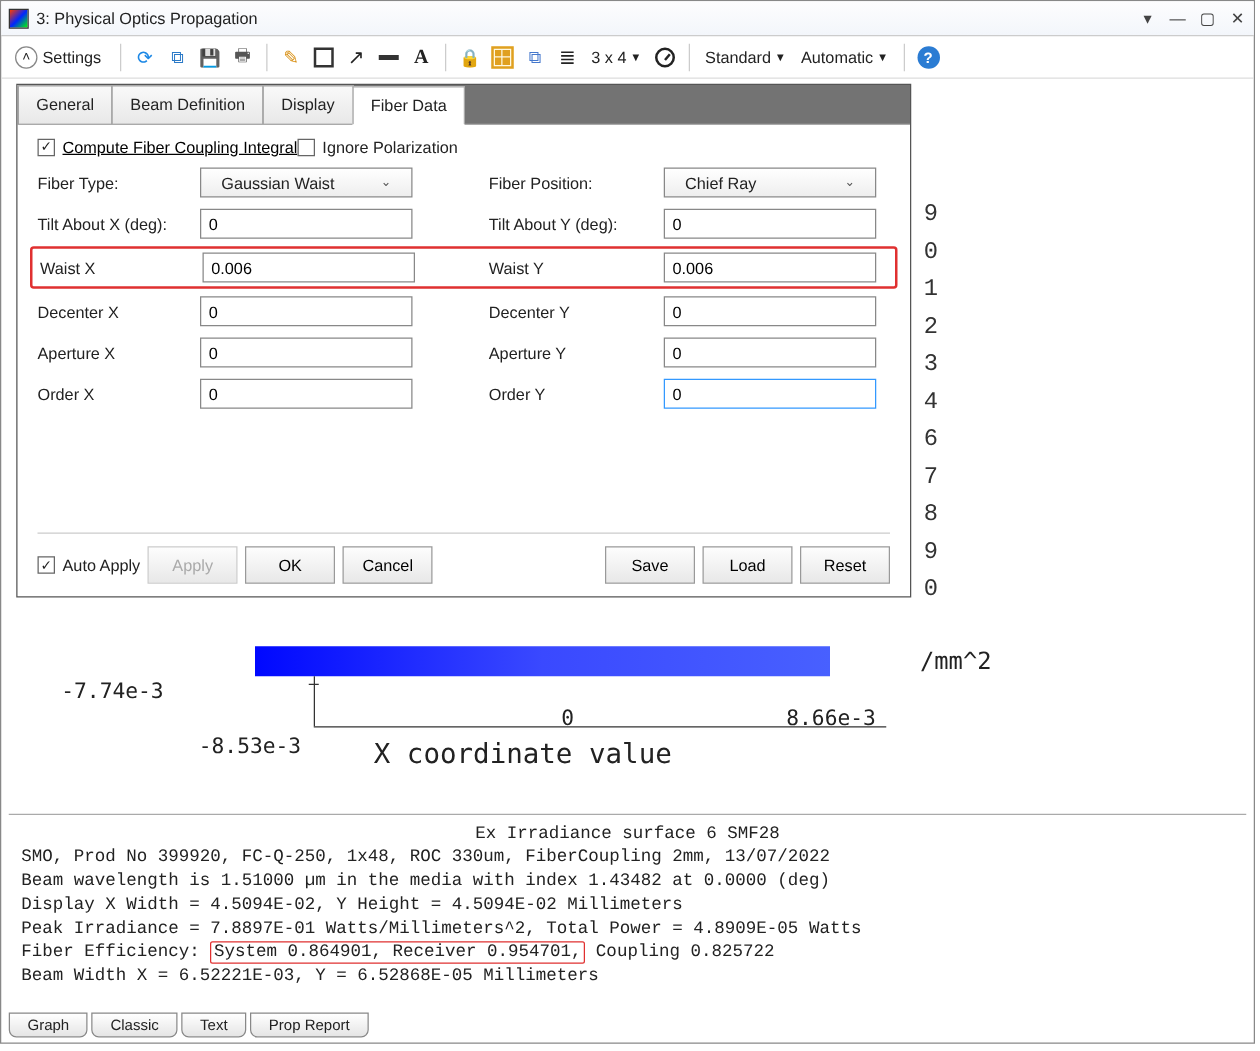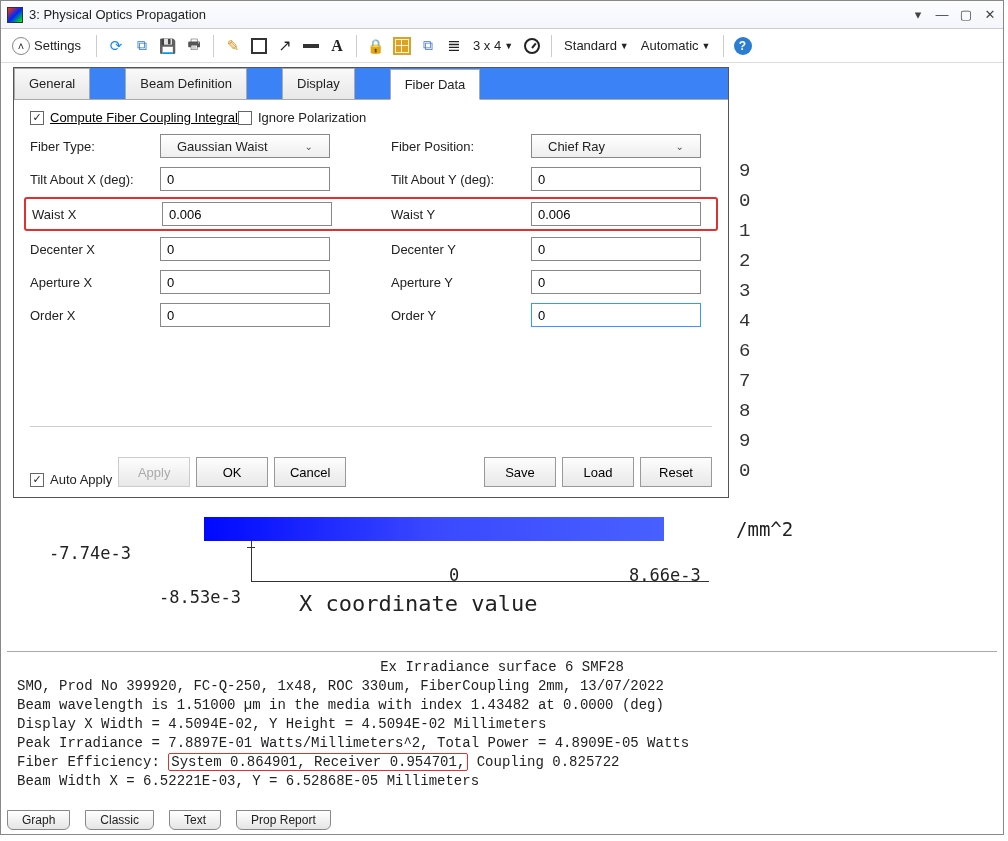--- a/index.html
+++ b/index.html
@@ -63,42 +63,42 @@
   
   .settings-panel {
     position: absolute;
     left: 12px; top: 66px;
     width: 716px;
     background:#fff;
     border:1px solid #555;
     font-size:13px;
     z-index:5;
   }
-  .tabstrip { display:flex; border-bottom:1px solid #aaa; background:#3b82f6;gap:36px; }
+  .tabstrip { display:flex; border-bottom:1px solid #aaa; background:#737373; }
   .tab { padding:7px 14px; border:1px solid #aaa; border-bottom:none; margin-right:-1px; background:linear-gradient(#f9f9f9,#e8e8e8); cursor:pointer; }
   .tab.active { background:#fff; position:relative; top:1px; border-bottom:1px solid #fff; }
   .panel-body { padding:10px 16px 10px 16px; }
   .row { display:flex; align-items:center; margin-bottom:9px; }
   .row2 { display:flex; gap:40px; margin-bottom:9px; }
   .col { display:flex; align-items:center; flex:1; }
   .lbl { width:130px; }
   .lbl-right { width:140px; }
   .field { border:1px solid #888; height:24px; padding:2px 6px; background:#fff; font-size:13px; }
   .field.w160 { width:170px; }
   .select { border:1px solid #888; height:24px; width:170px; background:linear-gradient(#fff,#eee); padding:2px 16px; display:flex; justify-content:space-between; align-items:center; cursor:pointer; }
   .select .caret { font-size:10px; color:#555; }
   .chk { width:14px; height:14px; border:1px solid #666; background:#fff; display:inline-flex; align-items:center; justify-content:center; margin-right:6px; font-size:11px; }
   .chk.checked::after { content:"✓"; color:#222; }
   .link-u { text-decoration:underline; color:#000; }
   .highlight-row { border:2px solid #e03030; border-radius:3px; padding:3px 6px; margin:-3px -6px 6px -6px; }
   .h-focus { border:1px solid #3399ff; }
   .panel-hr { border:none; border-top:1px solid #ccc; margin:10px 0; }
-  .btn-row { display:flex; align-items:flex-end; gap:6px; }
+  .btn-row { display:flex; align-items:center; gap:6px; }
   .btn-row .spacer { flex:1; }
-  .wbtn { height:30px; min-width:72px; padding:0 14px; border:1px solid #999; background:linear-gradient(#fdfdfd,#e8e8e8); cursor:pointer; font-size:13px;margin-top:20px; }
+  .wbtn { height:30px; min-width:72px; padding:0 14px; border:1px solid #999; background:linear-gradient(#fdfdfd,#e8e8e8); cursor:pointer; font-size:13px; }
   .wbtn.disabled { color:#aaa; border-color:#ccc; cursor:default; }
 
   
   .bg-right-nums {
     position:absolute;
     left:738px; top:155px;
     font-family: "Consolas","Courier New",monospace;
     font-size:19px;
     line-height:30px;
     color:#333;
@@ -115,21 +115,21 @@
     border-top:1px solid #aaa;
     padding:6px 10px;
     font-family:"Consolas","Courier New",monospace;
     font-size:14px;
     line-height:19px;
     white-space:pre;
     overflow:hidden;
   }
   .text-pane .center { text-align:center; display:block; }
   .inline-hl { border:1.5px solid #e03030; padding:0 2px; border-radius:2px; }
-  .bottom-tabs { position:absolute; left:6px; bottom:4px; display:flex; gap:16px; }
+  .bottom-tabs { position:absolute; left:6px; bottom:4px; display:flex; gap:4px; }
   .btab { border:1px solid #888; border-radius:0 0 6px 6px; padding:2px 14px; font-size:12px; background:linear-gradient(#fff,#e5e5e5); margin-right:-1px; cursor:pointer; }
 
   .icon-refresh { color:#1d88e5; font-size:15px; }
   .icon-copy { color:#2a79c7; font-size:14px; }
   .icon-save { color:#7733aa; font-size:14px; }
   .icon-print { color:#555; font-size:14px; }
   .icon-pencil { color:#d99014; font-size:15px; }
   .icon-lock { color:#caa33a; font-size:14px; }
   .icon-winfit { color:#4477cc; font-size:14px; }
   .icon-clock { width:16px; height:16px; border:2px solid #222; border-radius:50%; position:relative; }

